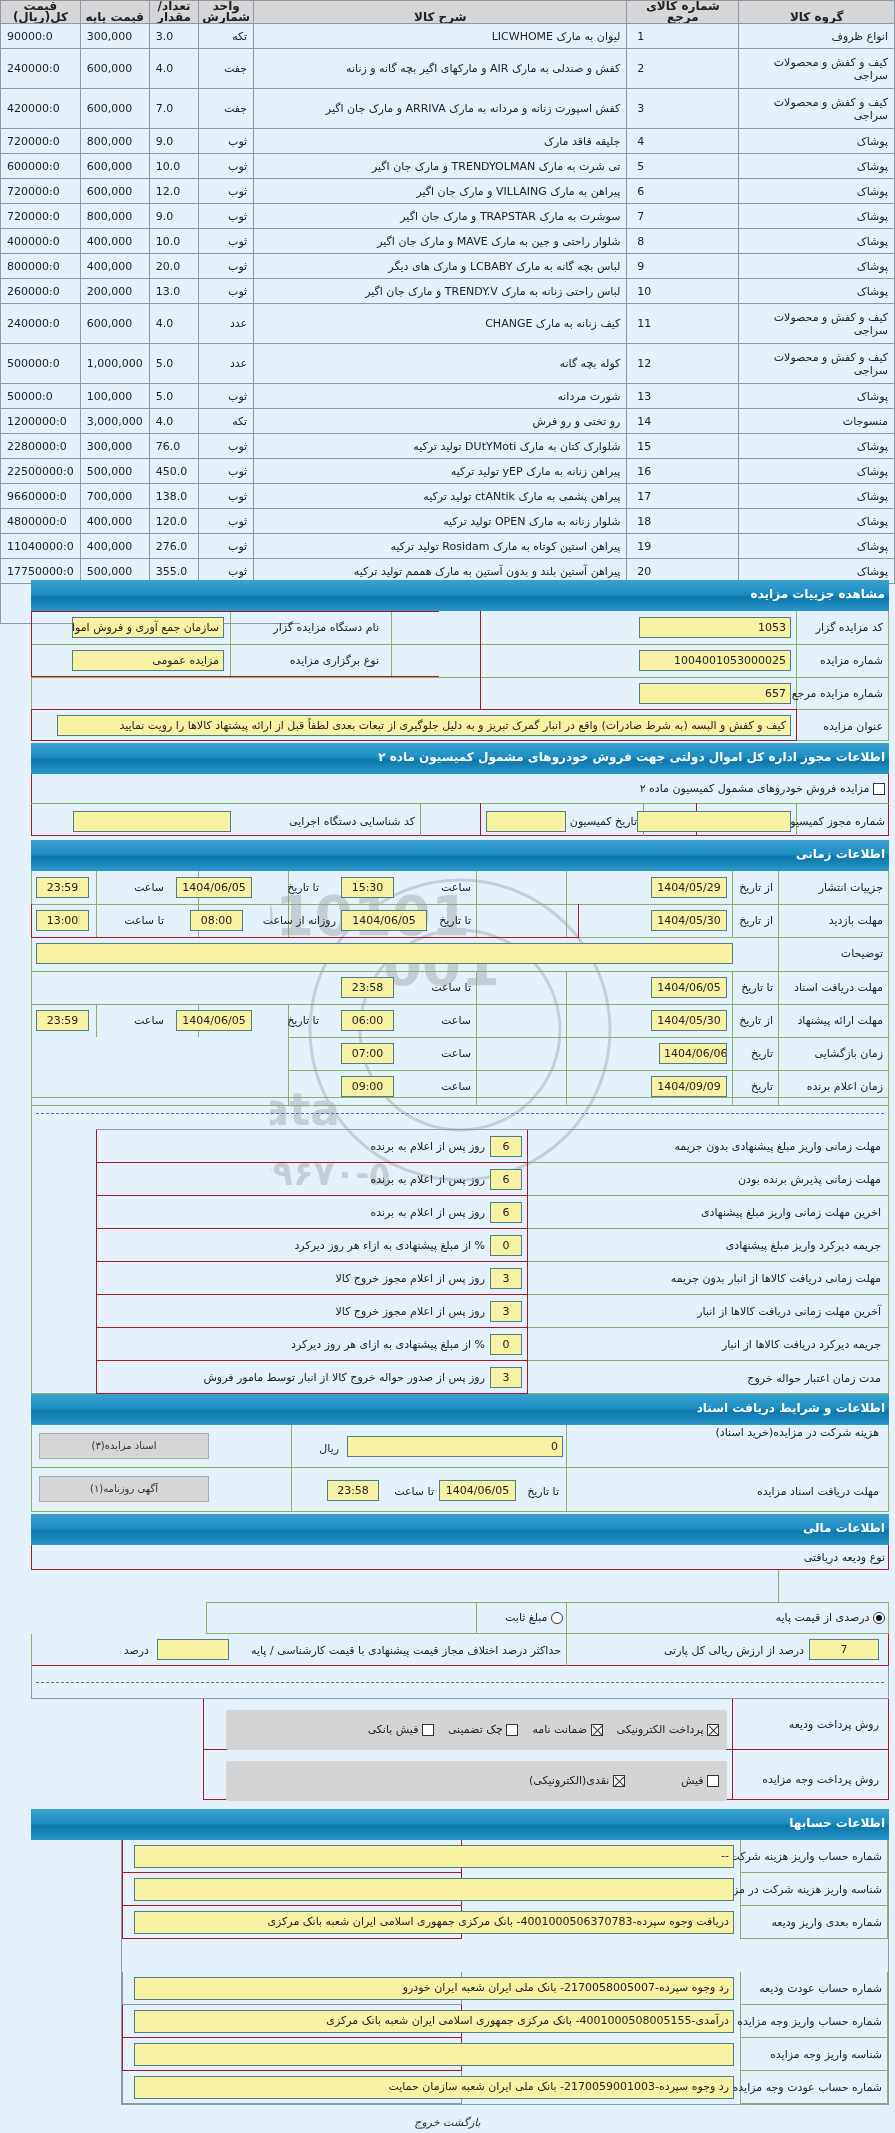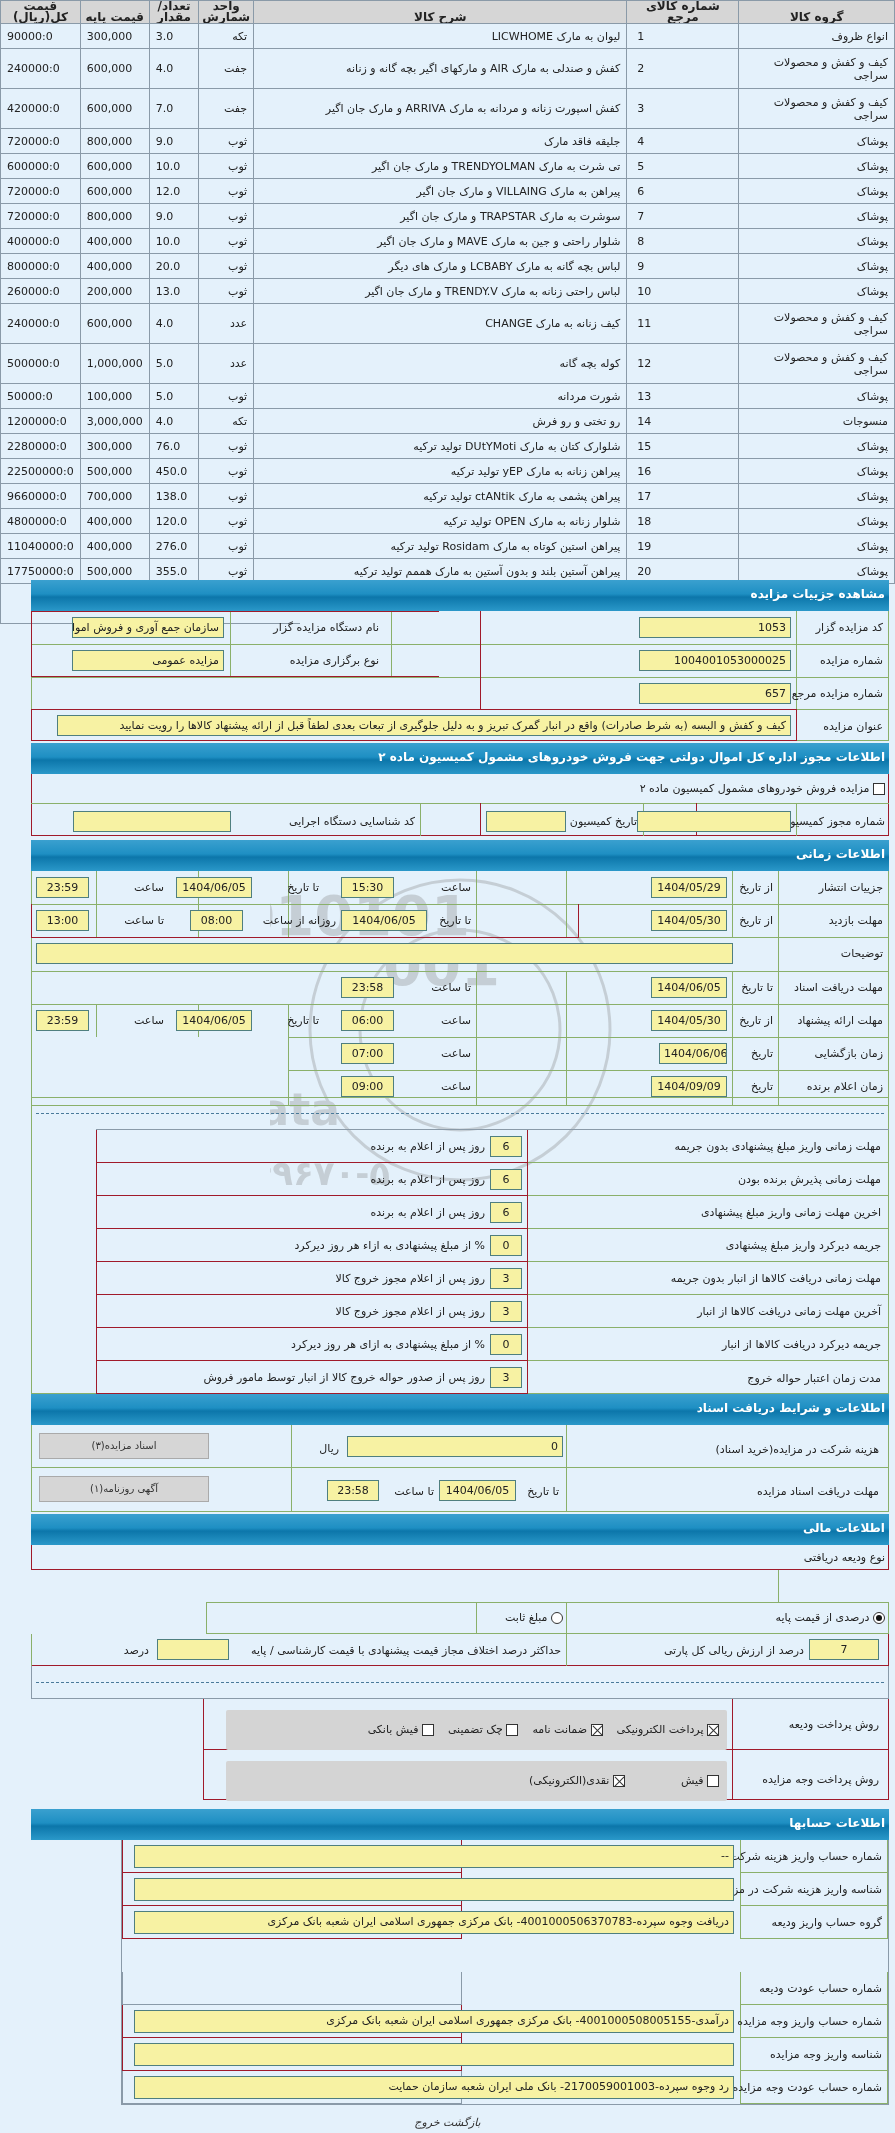--- a/index.html
+++ b/index.html
@@ -498,21 +498,21 @@
       <span class="lbl" style="right:404px;top:10px">روز پس از صدور حواله خروج کالا از انبار توسط مامور فروش</span>
     </div>
   </div>
 
 <div class="section-bar" style="top:1394px">اطلاعات و شرایط دریافت اسناد</div>
 <div class="panel" style="top:1425px;height:87px">
   <div class="abs" style="left:0;top:0;width:858px;height:87px;border:1px solid #8ab06a;border-top:none"></div>
   <div class="hline" style="left:0;top:42px;width:858px"></div>
   <div class="vline" style="right:322px;top:0;height:87px"></div>
   <div class="vline" style="left:260px;top:0;height:87px"></div>
-  <span class="lbl" style="right:10px;top:18px">هزینه شرکت در مزایده(خرید اسناد)</span>
+  <span class="lbl" style="right:10px;top:1px">هزینه شرکت در مزایده(خرید اسناد)</span>
   <span class="field ltr abs" style="right:326px;top:11px;width:216px">0</span>
   <span class="lbl" style="right:550px;top:17px">ریال</span>
   <div class="gray-btn" style="left:8px;top:8px;width:170px">اسناد مزایده(۳)</div>
 
   <span class="lbl" style="right:10px;top:60px">مهلت دریافت اسناد مزایده</span>
   <span class="lbl" style="right:330px;top:60px">تا تاریخ</span>
   <span class="field ctr abs" style="right:373px;top:55px;width:77px">1404/06/05</span>
   <span class="lbl" style="right:455px;top:60px">تا ساعت</span>
   <span class="field ctr abs" style="right:510px;top:55px;width:52px">23:58</span>
   <div class="gray-btn" style="left:8px;top:51px;width:170px">آگهی روزنامه(۱)</div>
@@ -571,27 +571,28 @@
     </div>
     <div class="abs" style="left: 0px; top: 33px; width: 766px; height: 33px;">
       <div class="abs" style="left:0;top:0;width:340px;height:33px;border:1px solid #a01a2a;border-top:none;border-left:1px solid #a01a2a"></div>
       <div class="abs" style="right:0;top:0;width:148px;height:33px;border-bottom:1px solid #8ab06a;border-right:1px solid #8ab06a;border-left:1px solid #8ab06a"></div>
       <span class="lbl" style="right:6px;top:10px">شناسه واریز هزینه شرکت در مزایده</span>
       <span class="field abs" style="right:154px;top:5px;width:600px;height:23px"></span>
     </div>
     <div class="abs" style="left: 0px; top: 66px; width: 766px; height: 33px;">
       <div class="abs" style="left:0;top:0;width:340px;height:33px;border:1px solid #a01a2a;border-top:none;border-left:1px solid #a01a2a"></div>
       <div class="abs" style="right:0;top:0;width:148px;height:33px;border-bottom:1px solid #8ab06a;border-right:1px solid #8ab06a;border-left:1px solid #8ab06a"></div>
-      <span class="lbl" style="right:6px;top:10px">گروه حساب واریز ودیعه</span>
+      <span class="lbl" style="right:6px;top:10px">شماره بعدی واریز ودیعه</span>
       <span class="field abs" style="right:154px;top:5px;width:600px;height:23px">دریافت وجوه سپرده-4001000506370783- بانک مرکزی جمهوری اسلامی ایران شعبه بانک مرکزی</span>
     </div>
     <div class="abs" style="left: 0px; top: 132px; width: 766px; height: 33px;">
       <div class="abs" style="left:0;top:0;width:340px;height:33px;border:1px solid #8a9aa8;border-top:none;border-left:1px solid #8a9aa8"></div>
       <div class="abs" style="right:0;top:0;width:148px;height:33px;border-bottom:1px solid #8ab06a;border-right:1px solid #8ab06a;border-left:1px solid #8ab06a"></div>
       <span class="lbl" style="right:6px;top:10px">شماره حساب عودت ودیعه</span>
+      <span class="field abs" style="right:154px;top:5px;width:600px;height:23px">رد وجوه سپرده-2170058005007- بانک ملی ایران شعبه ایران خودرو</span>
     </div>
     <div class="abs" style="left: 0px; top: 165px; width: 766px; height: 33px;">
       <div class="abs" style="left:0;top:0;width:340px;height:33px;border:1px solid #a01a2a;border-top:none;border-left:1px solid #a01a2a"></div>
       <div class="abs" style="right:0;top:0;width:148px;height:33px;border-bottom:1px solid #8ab06a;border-right:1px solid #8ab06a;border-left:1px solid #8ab06a"></div>
       <span class="lbl" style="right:6px;top:10px">شماره حساب واریز وجه مزایده</span>
       <span class="field abs" style="right:154px;top:5px;width:600px;height:23px">درآمدی-4001000508005155- بانک مرکزی جمهوری اسلامی ایران شعبه بانک مرکزی</span>
     </div>
     <div class="abs" style="left: 0px; top: 198px; width: 766px; height: 33px;">
       <div class="abs" style="left:0;top:0;width:340px;height:33px;border:1px solid #a01a2a;border-top:none;border-left:1px solid #a01a2a"></div>
       <div class="abs" style="right:0;top:0;width:148px;height:33px;border-bottom:1px solid #8ab06a;border-right:1px solid #8ab06a;border-left:1px solid #8ab06a"></div>

